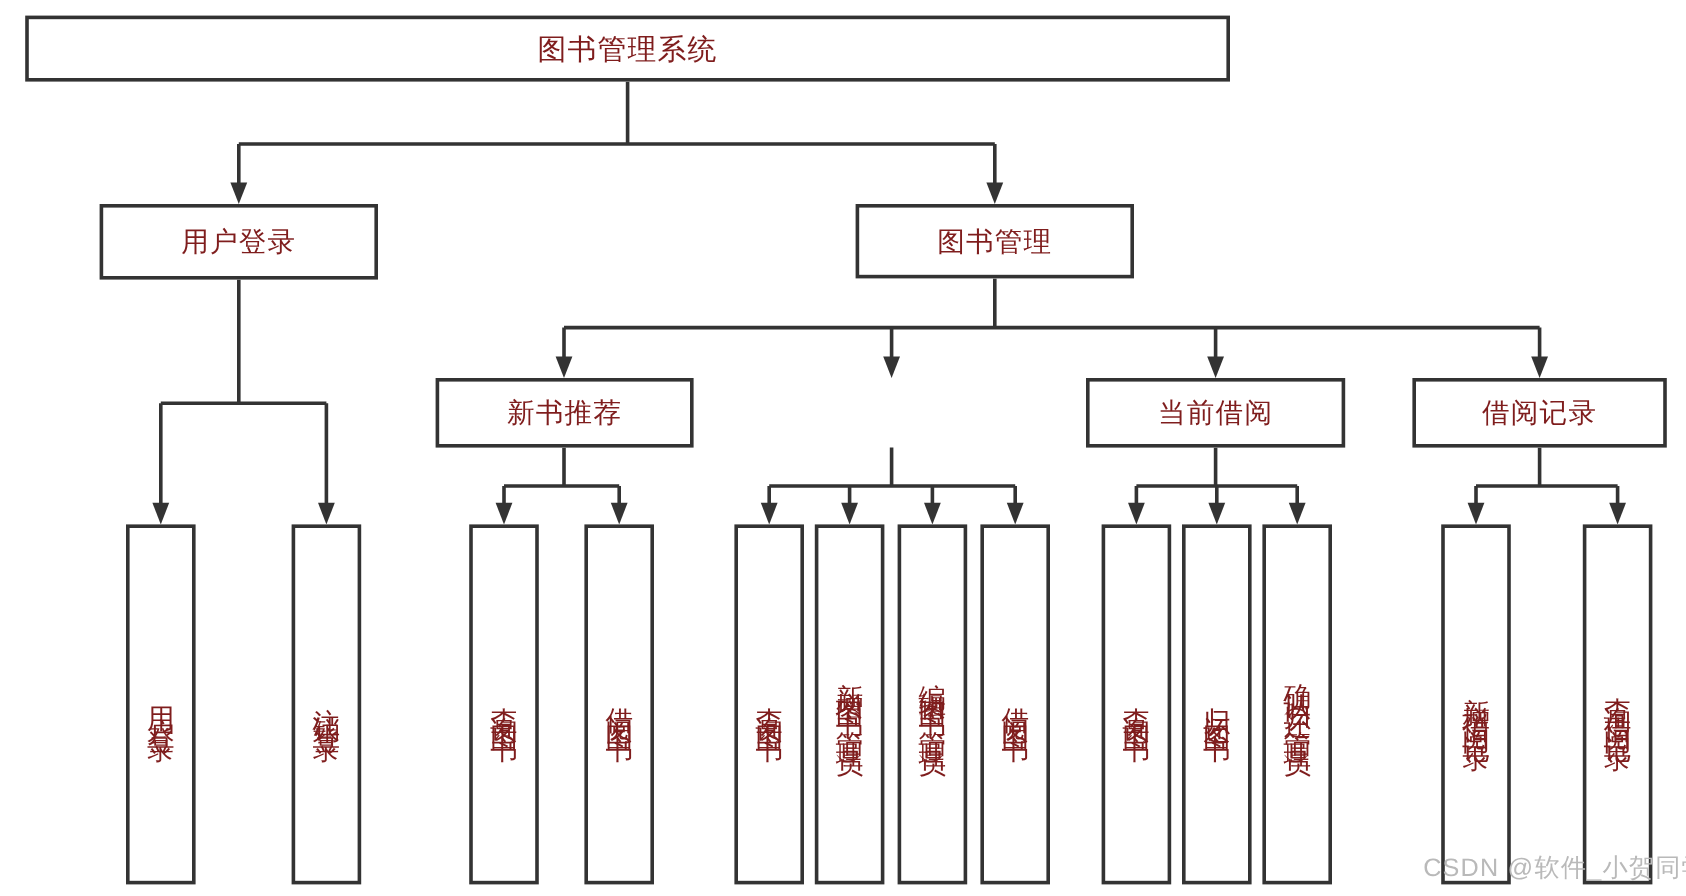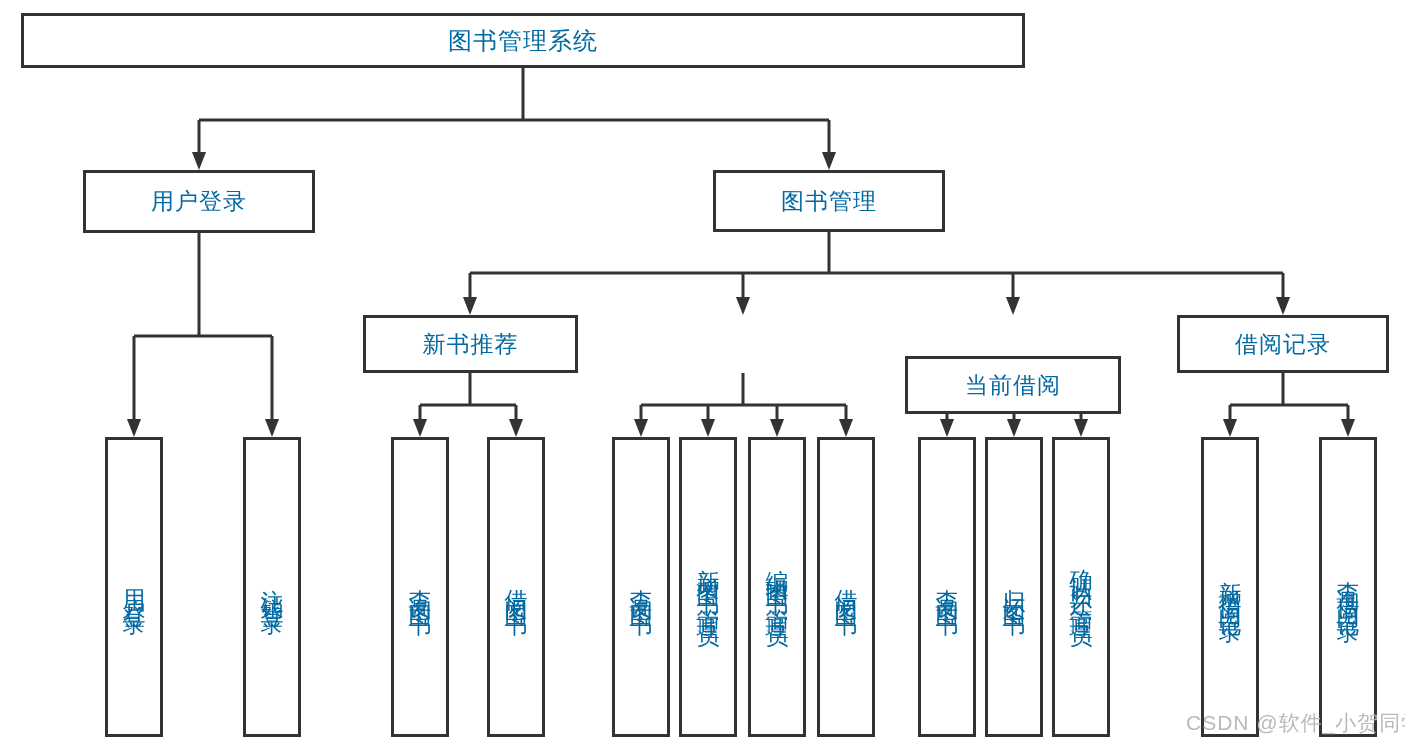--- a/index.html
+++ b/index.html
@@ -17,21 +17,21 @@
     z-index: 1;
   }
   .box {
     position: absolute;
     box-sizing: border-box;
     background: #ffffff;
     border: 3px solid #333333;
     display: flex;
     align-items: center;
     justify-content: center;
-    color: #0369a1;
+    color: #7f1d1d;
     z-index: 2;
   }
   .hlabel {
     font-size: 23px;
     letter-spacing: 1px;
     white-space: nowrap;
   }
   #n-root .hlabel { font-size: 24px; }
   .vbox { width: 58px; top: 437px; height: 300px; }
   .vlabel {
@@ -44,21 +44,21 @@
   }
   
   #n-root  { left: 21px;  top: 13px;  width: 1004px; height: 55px; }
   
   #n-login { left: 83px;  top: 170px; width: 232px;  height: 63px; }
   #n-mgmt  { left: 713px; top: 170px; width: 232px;  height: 62px; }
   
   .l3 { top: 315px; height: 58px; width: 215px; align-items: center; }
   #n-newbook { left: 363px; }
   #n-borrow  { left: 635px; width: 216px; }
-  #n-current { left: 905px; width: 216px; margin-top: 41px; }
+  #n-current { left: 905px; width: 216px; }
   #n-records { left: 1177px; width: 212px; }
   
   #n-login-1   { left: 105px; }
   #n-login-2   { left: 243px; }
   #n-nb-1      { left: 391px; }
   #n-nb-2      { left: 487px; }
   #n-bw-1      { left: 612px; }
   #n-bw-2      { left: 679px; }
   #n-bw-3      { left: 748px; }
   #n-bw-4      { left: 817px; }

